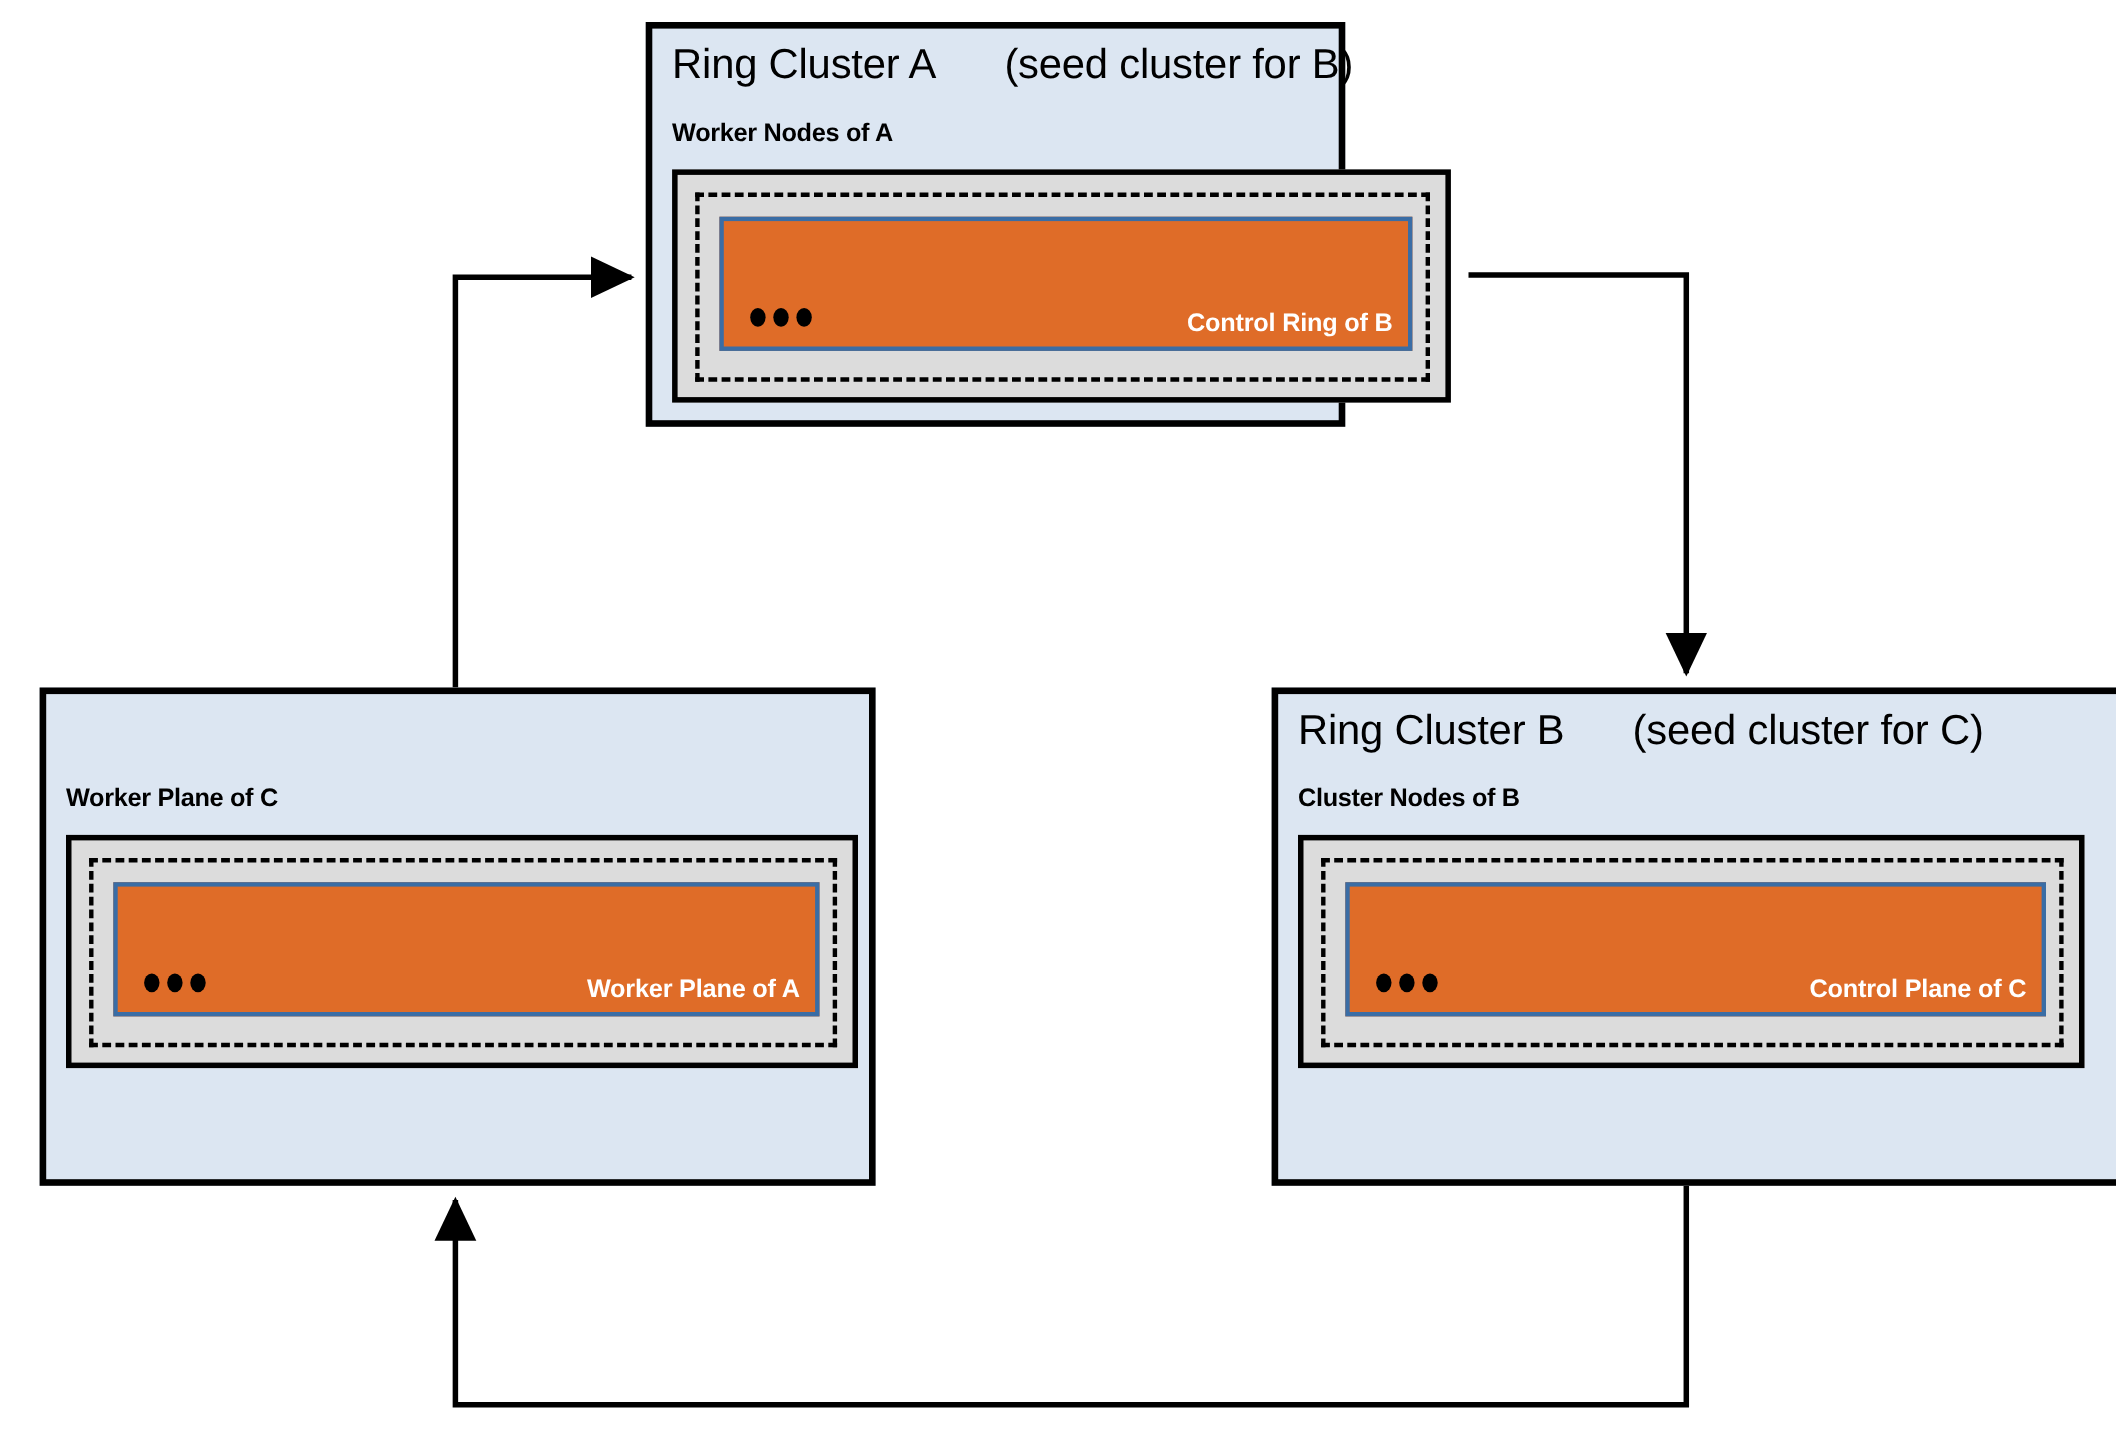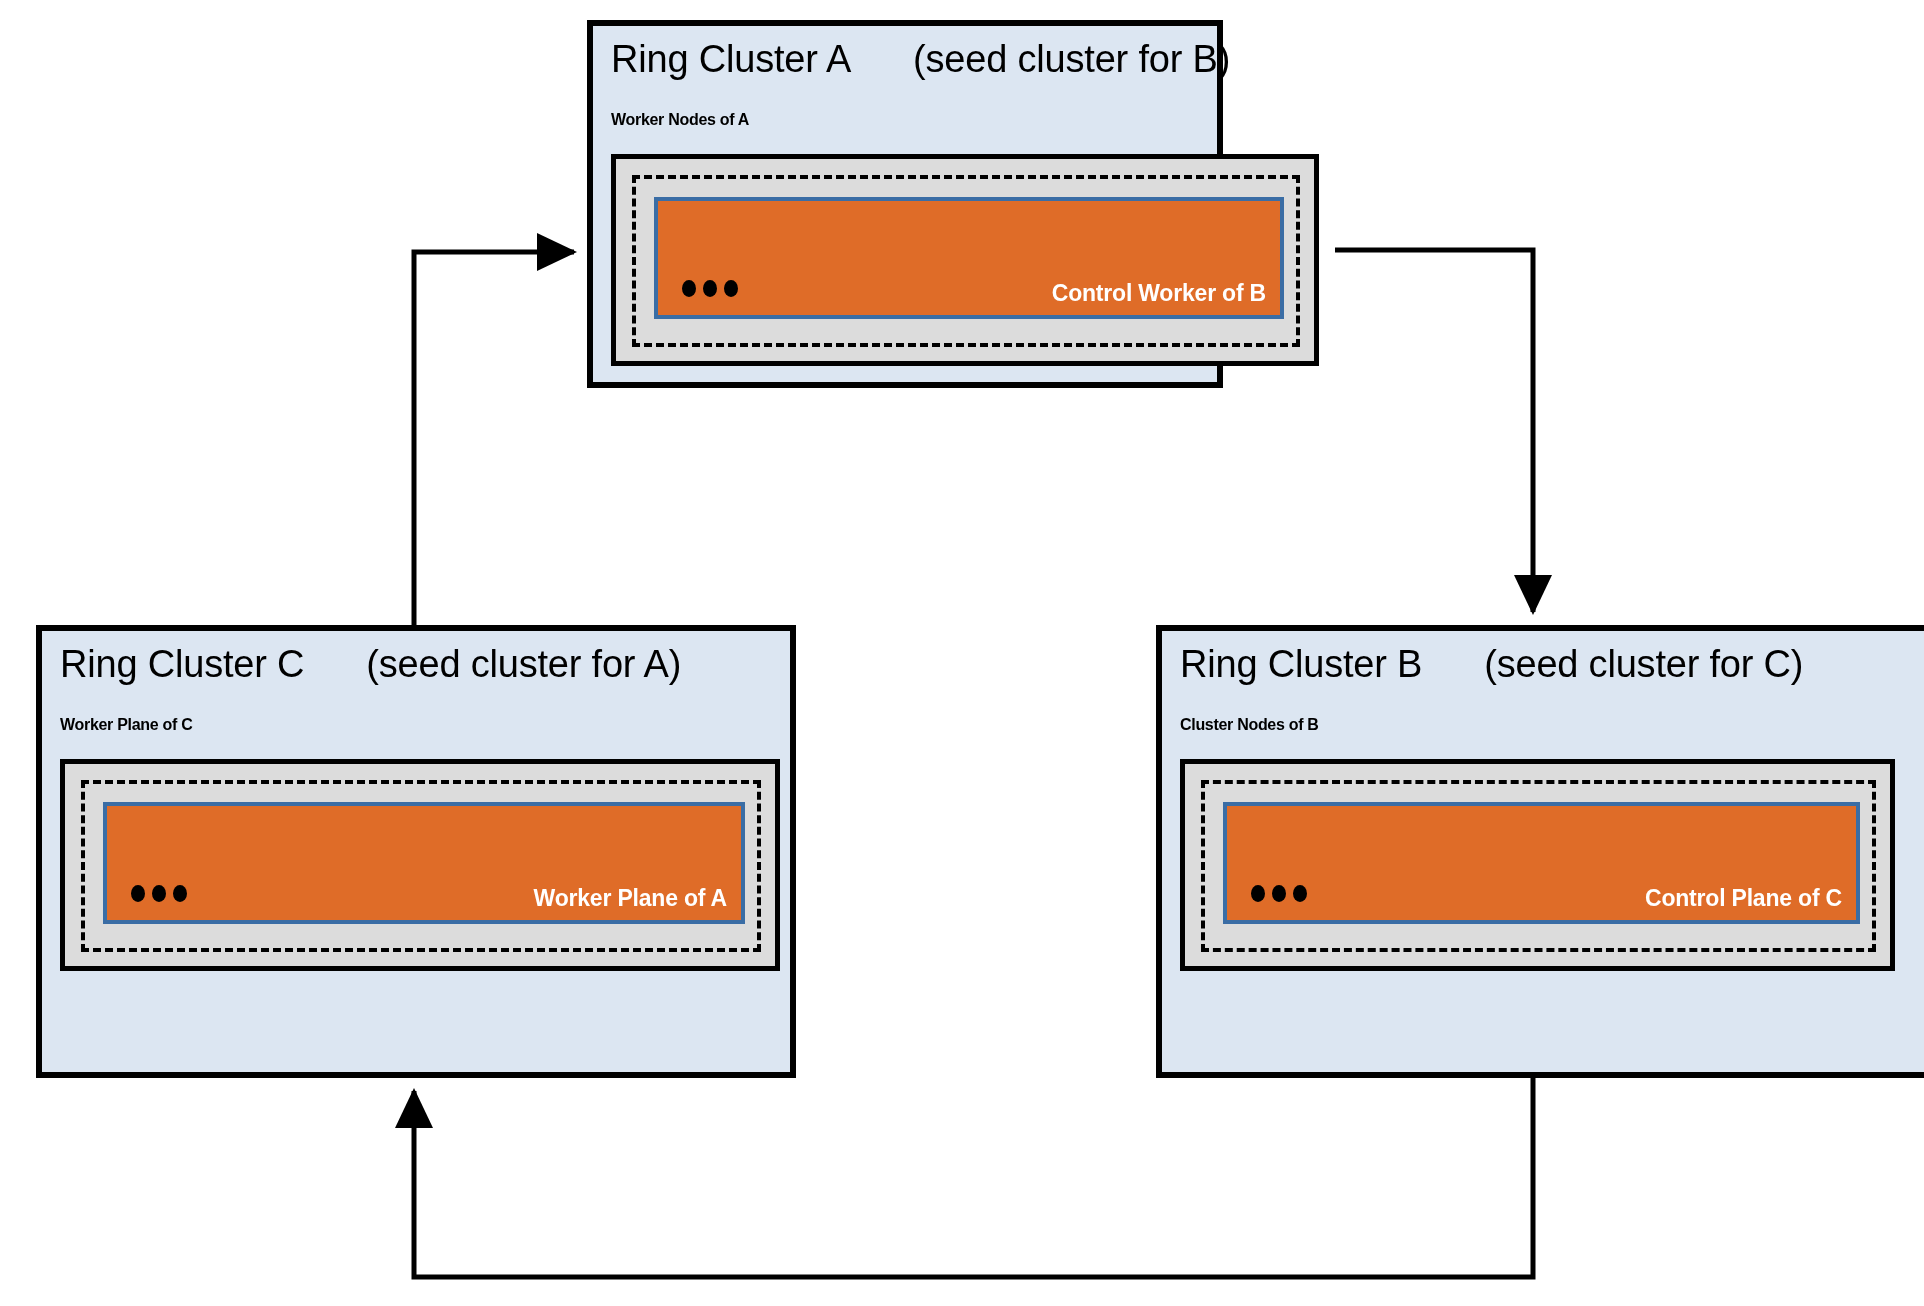--- a/index.html
+++ b/index.html
@@ -53,21 +53,21 @@
   .cluster-title .title-sub {
     display: inline-block;
     margin-left: 62px;
   }
   .worker-label {
     position: absolute;
     left: 18px;
     top: 80px;
     white-space: nowrap;
     color: #000000;
-    font-size: 16px;
+    font-size: 23px;
     font-weight: bold;
     line-height: 28px;
     letter-spacing: -0.3px;
   }
 
   
   .worker-outer {
     position: absolute;
     box-sizing: border-box;
     background: #dcdcdc;
@@ -153,30 +153,27 @@
     <div class="worker-label">Worker Nodes of A</div>
 
     <div class="worker-outer">
       <div class="worker-dashed">
         <div class="control-plane">
           <div class="cp-dots">
             <i></i>
             <i></i>
             <i></i>
           </div>
-          <div class="cp-label">Control Worker of B</div>
+          <div class="cp-label">Control Ring of B</div>
         </div>
       </div>
     </div>
   </div>
 
   <div class="cluster" id="cluster-c">
-    <div class="cluster-title">
-      <span class="title-main">Ring Cluster C</span><span class="title-sub">(seed cluster for A)</span>
-    </div>
     <div class="worker-label">Worker Plane of C</div>
 
     <div class="worker-outer">
       <div class="worker-dashed">
         <div class="control-plane">
           <div class="cp-dots">
             <i></i>
             <i></i>
             <i></i>
           </div>

